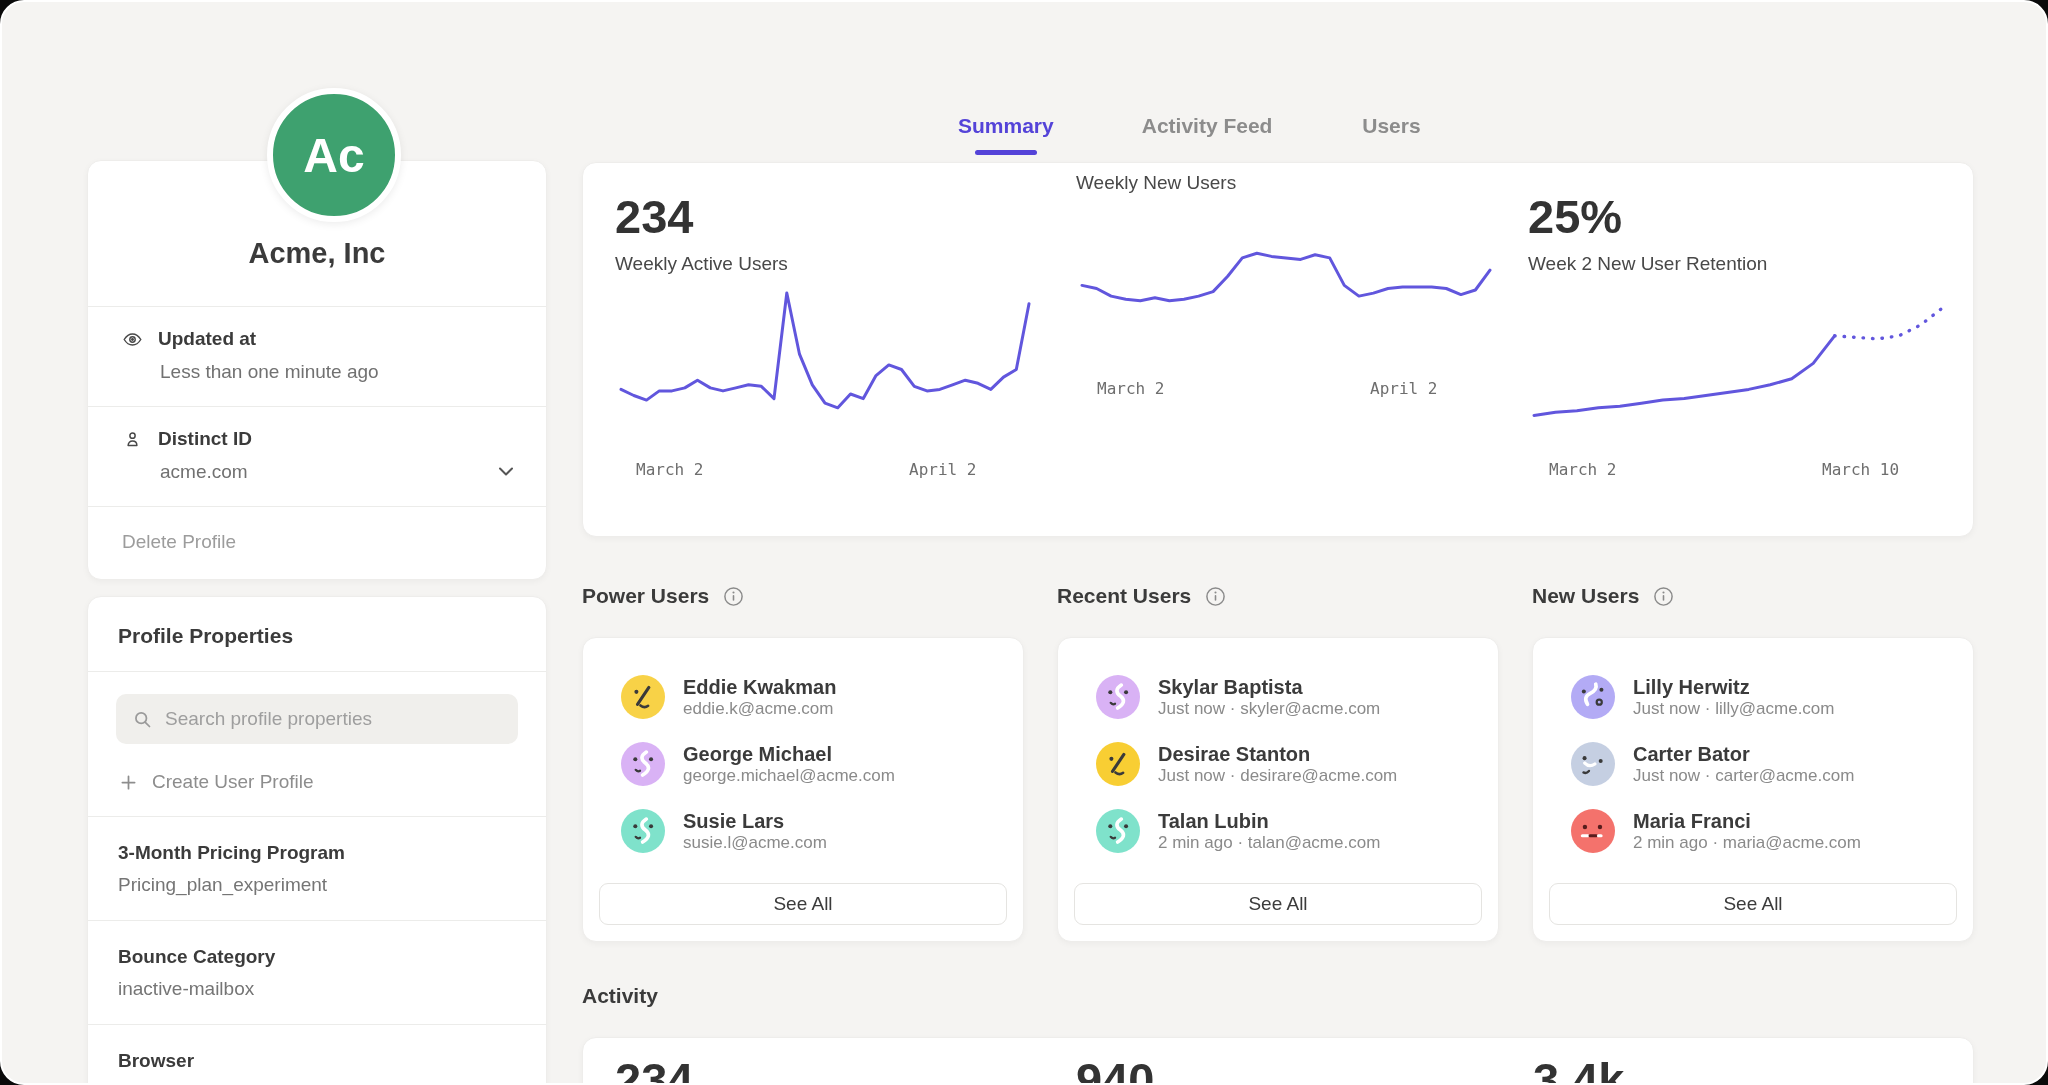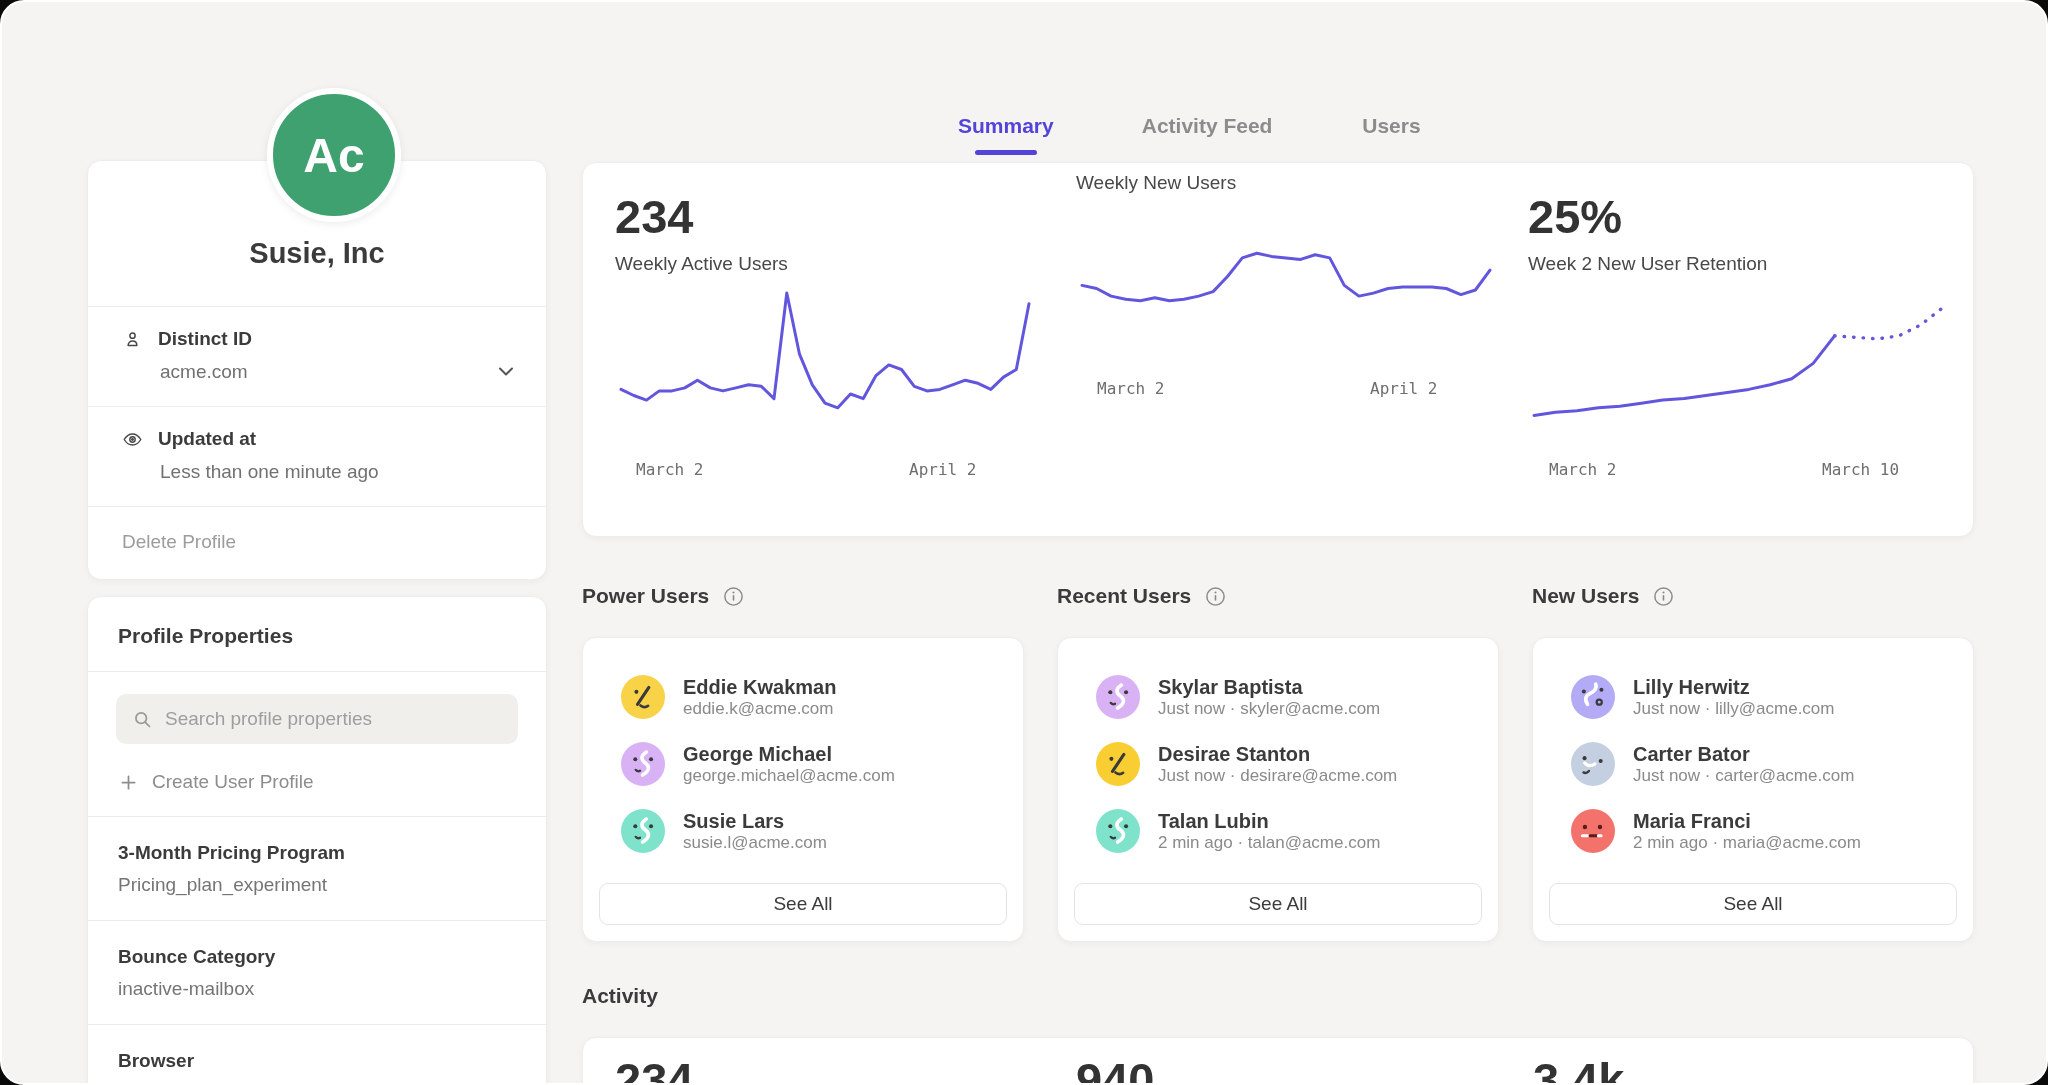--- a/index.html
+++ b/index.html
@@ -73,48 +73,48 @@
 </head>
 <body>
 
 <div class="frame">
 
   <div class="company-avatar" style="background: rgb(62, 161, 111);">
     <span>Ac</span>
   </div>
 
   <div class="card profile-card">
-    <div class="company-title">Susie, Inc</div>
-
-    <div class="sb-row">
-      <div class="sb-row-head">
-        <svg class="icon16" viewBox="0 0 24 24" fill="none" stroke="#474747" stroke-width="1.7">
-          <circle cx="12" cy="7.6" r="3"></circle>
-            <path d="M7 18.8 c0-3.2 2.2-5.1 5-5.1 s5 1.9 5 5.1 z" stroke-linejoin="round"></path>
-        </svg>
-        <span>Distinct ID</span>
-      </div>
-      <div class="sb-row-value">acme.com</div>
-      <svg class="sb-chevron" viewBox="0 0 24 24" fill="none" stroke="#555" stroke-width="2" stroke-linecap="round" stroke-linejoin="round">
-        <path d="M6 9.5 l6 6 6-6"></path>
-      </svg>
-    </div>
+    <div class="company-title">Acme, Inc</div>
 
     <div class="sb-row">
       <div class="sb-row-head">
         <svg class="icon16" viewBox="0 0 24 24" fill="none" stroke="#474747" stroke-width="1.6">
           <path d="M2.5 12 C5.5 7.2 8.8 5.7 12 5.7 s6.5 1.5 9.5 6.3 C18.5 16.8 15.2 18.3 12 18.3 S5.5 16.8 2.5 12 z"></path>
           <circle cx="12" cy="12" r="3.1"></circle>
             <circle cx="12" cy="12" r="0.9" fill="#474747"></circle>
         </svg>
         <span>Updated at</span>
       </div>
       <div class="sb-row-value">Less than one minute ago</div>
     </div>
 
+    <div class="sb-row">
+      <div class="sb-row-head">
+        <svg class="icon16" viewBox="0 0 24 24" fill="none" stroke="#474747" stroke-width="1.7">
+          <circle cx="12" cy="7.6" r="3"></circle>
+            <path d="M7 18.8 c0-3.2 2.2-5.1 5-5.1 s5 1.9 5 5.1 z" stroke-linejoin="round"></path>
+        </svg>
+        <span>Distinct ID</span>
+      </div>
+      <div class="sb-row-value">acme.com</div>
+      <svg class="sb-chevron" viewBox="0 0 24 24" fill="none" stroke="#555" stroke-width="2" stroke-linecap="round" stroke-linejoin="round">
+        <path d="M6 9.5 l6 6 6-6"></path>
+      </svg>
+    </div>
+
     <div class="sb-delete">Delete Profile</div>
   </div>
 
   <div class="card props-card">
     <div class="props-title">Profile Properties</div>
 
     <div class="search-box">
       <svg class="icon16" viewBox="0 0 24 24" fill="none" stroke="#9a9a9a" stroke-width="2" stroke-linecap="round">
         <circle cx="10.5" cy="10.5" r="6"></circle>
           <path d="M15.2 15.2 L20 20"></path>

